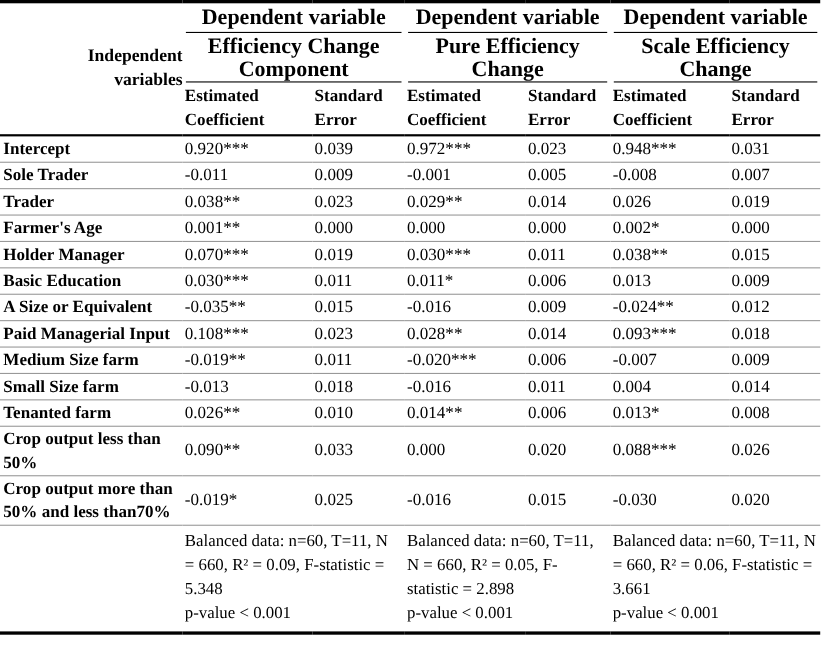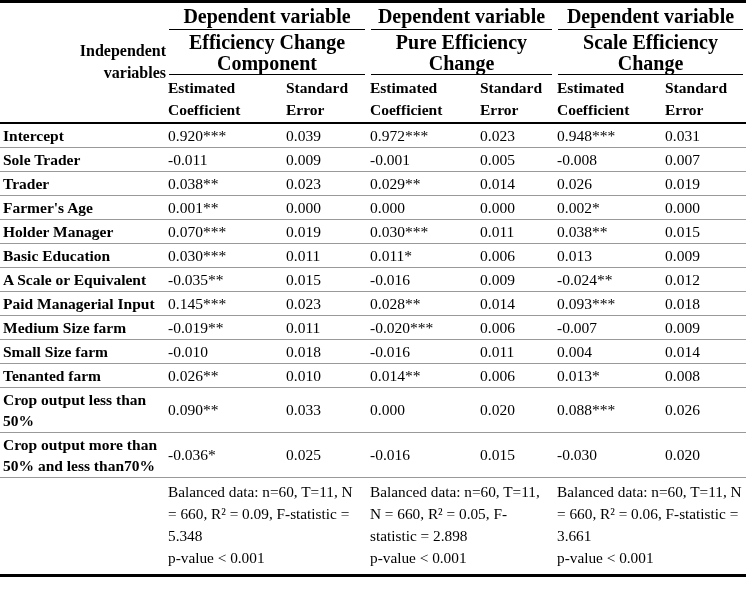--- a/index.html
+++ b/index.html
@@ -192,49 +192,49 @@
         <tr>
           <th>Basic Education</th>
           <td>0.030***</td>
           <td>0.011</td>
           <td>0.011*</td>
           <td>0.006</td>
           <td>0.013</td>
           <td>0.009</td>
         </tr>
         <tr>
-          <th>A Scale or Equivalent</th>
+          <th>A Size or Equivalent</th>
           <td>-0.035**</td>
           <td>0.015</td>
           <td>-0.016</td>
           <td>0.009</td>
           <td>-0.024**</td>
           <td>0.012</td>
         </tr>
         <tr>
           <th>Paid Managerial Input</th>
-          <td>0.145***</td>
+          <td>0.108***</td>
           <td>0.023</td>
           <td>0.028**</td>
           <td>0.014</td>
           <td>0.093***</td>
           <td>0.018</td>
         </tr>
         <tr>
           <th>Medium Size farm</th>
           <td>-0.019**</td>
           <td>0.011</td>
           <td>-0.020***</td>
           <td>0.006</td>
           <td>-0.007</td>
           <td>0.009</td>
         </tr>
         <tr>
           <th>Small Size farm</th>
-          <td>-0.010</td>
+          <td>-0.013</td>
           <td>0.018</td>
           <td>-0.016</td>
           <td>0.011</td>
           <td>0.004</td>
           <td>0.014</td>
         </tr>
         <tr>
           <th>Tenanted farm</th>
           <td>0.026**</td>
           <td>0.010</td>
@@ -247,21 +247,21 @@
           <th>Crop output less than 50%</th>
           <td>0.090**</td>
           <td>0.033</td>
           <td>0.000</td>
           <td>0.020</td>
           <td>0.088***</td>
           <td>0.026</td>
         </tr>
         <tr>
           <th>Crop output more than 50% and less than70%</th>
-          <td>-0.036*</td>
+          <td>-0.019*</td>
           <td>0.025</td>
           <td>-0.016</td>
           <td>0.015</td>
           <td>-0.030</td>
           <td>0.020</td>
         </tr>
       </tbody>
     <tfoot>
       <tr>
         <td></td>

